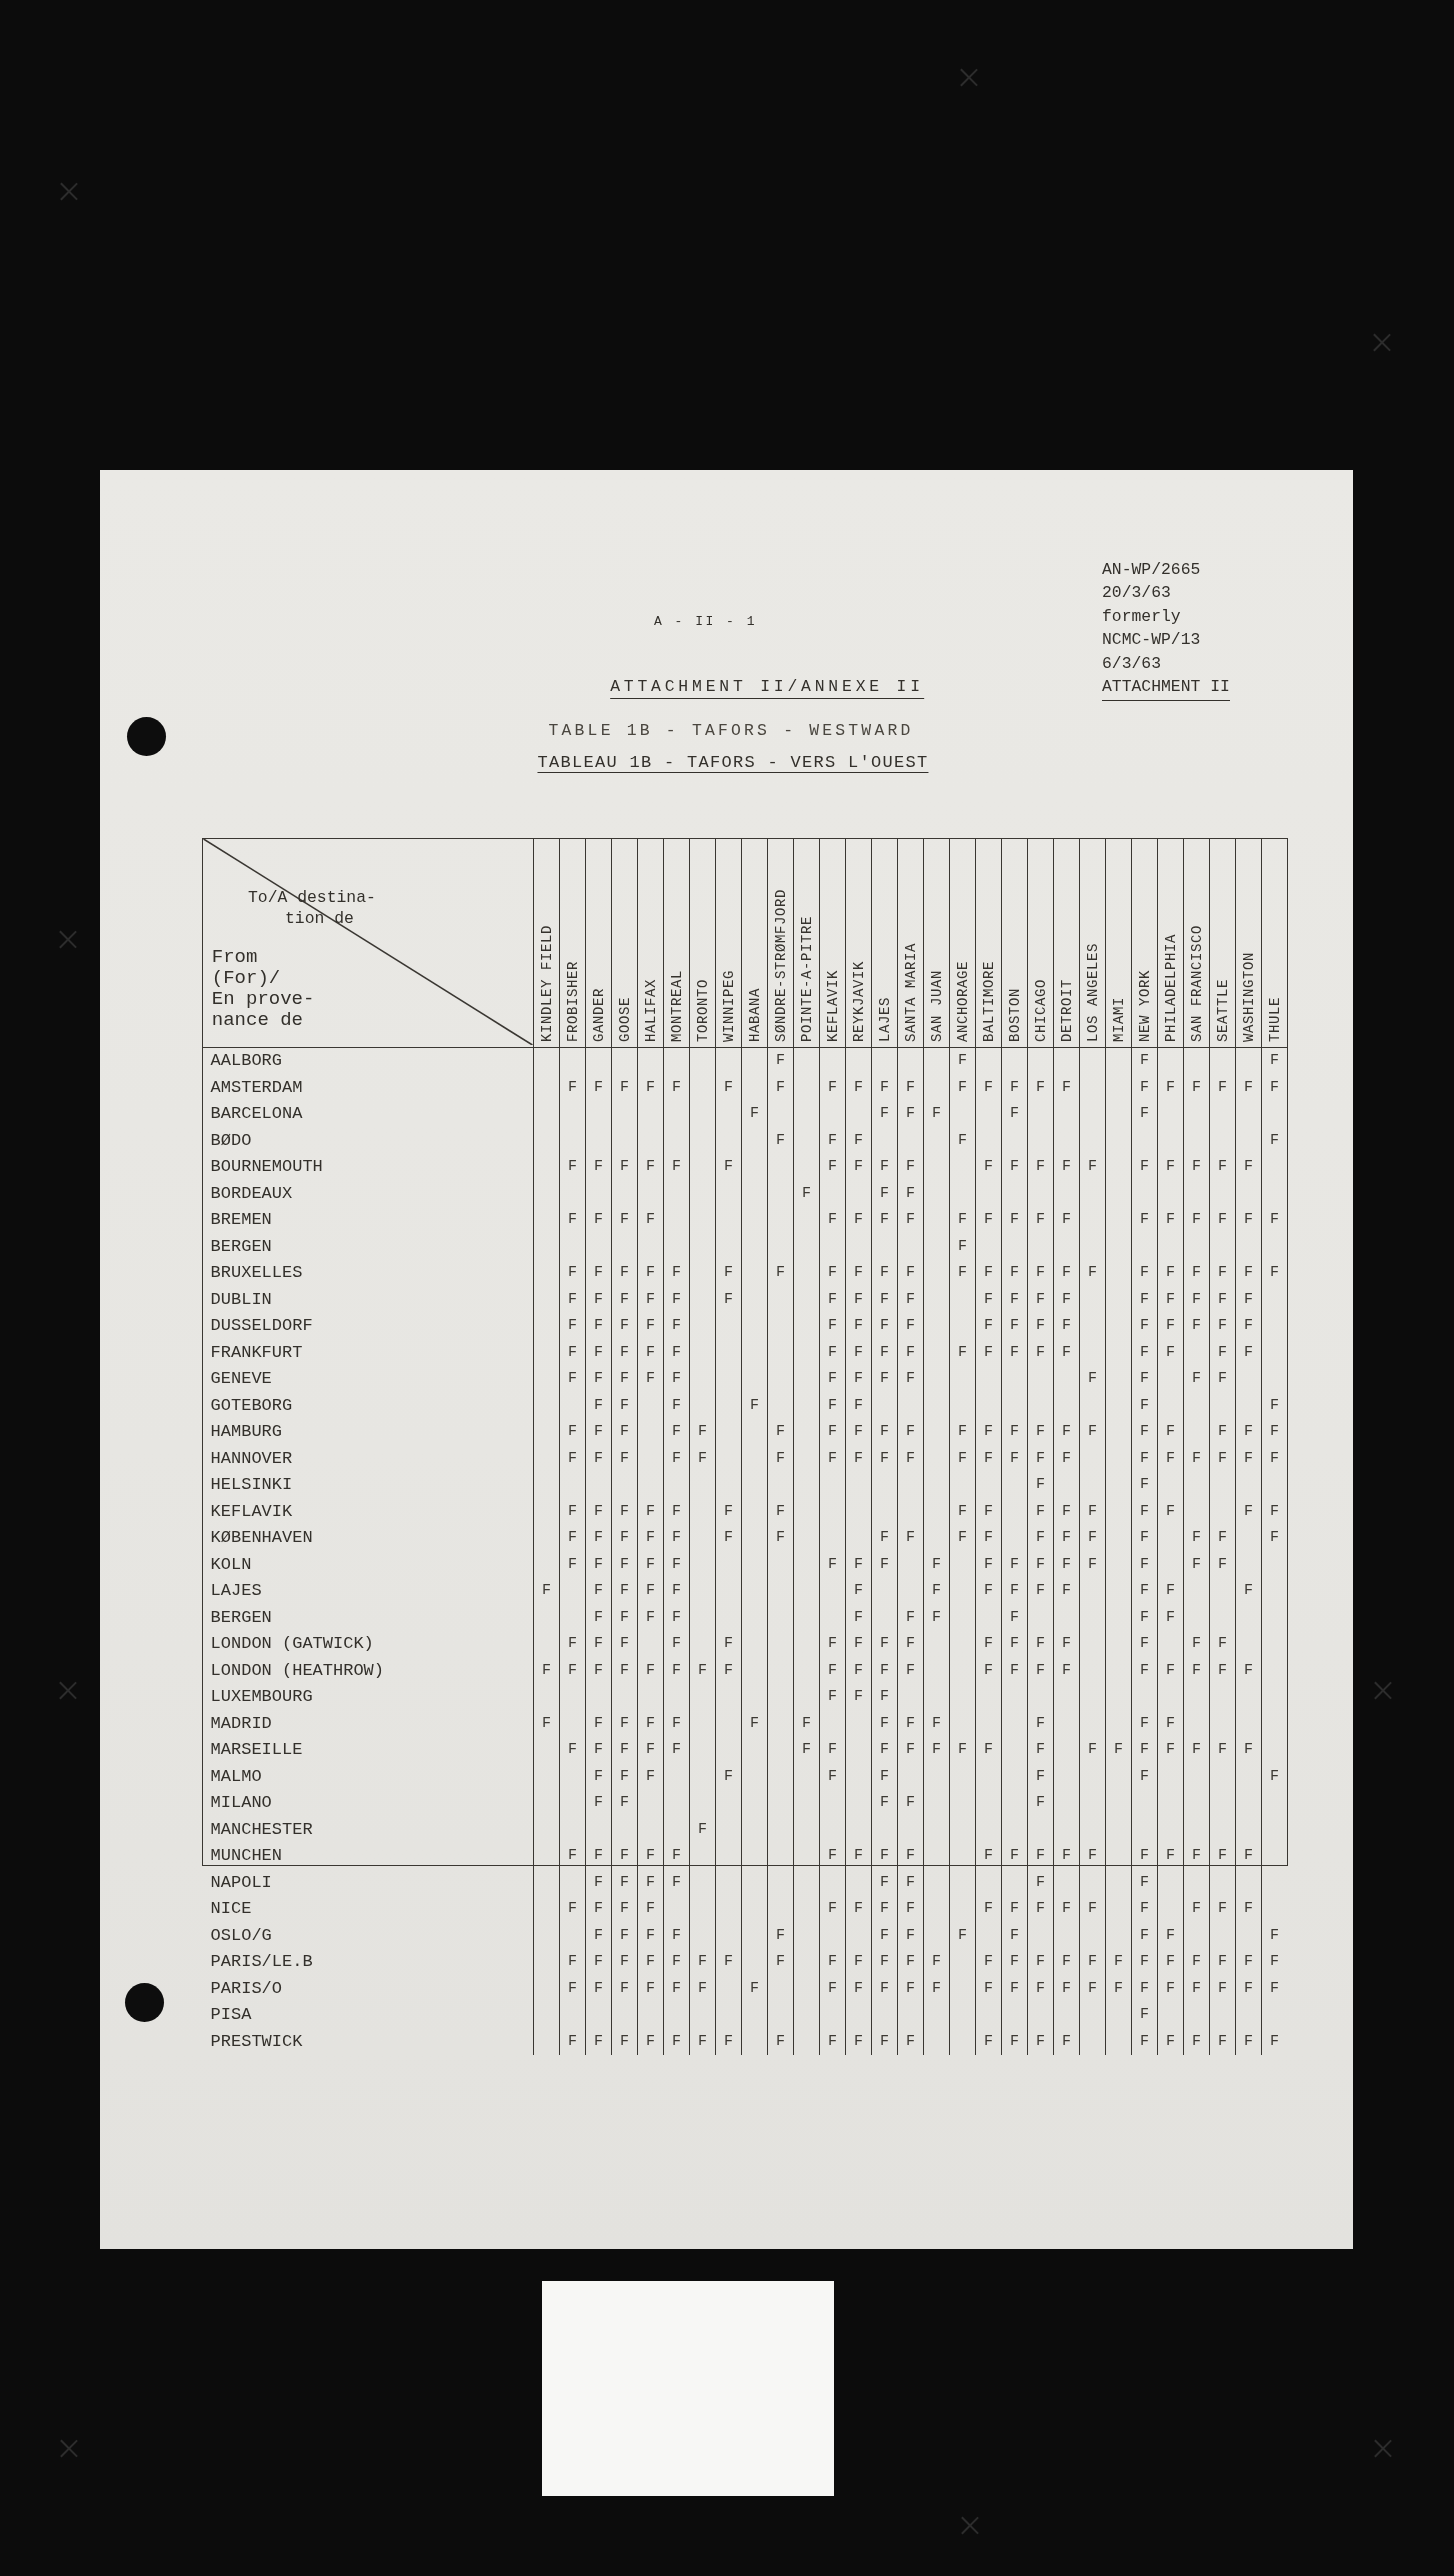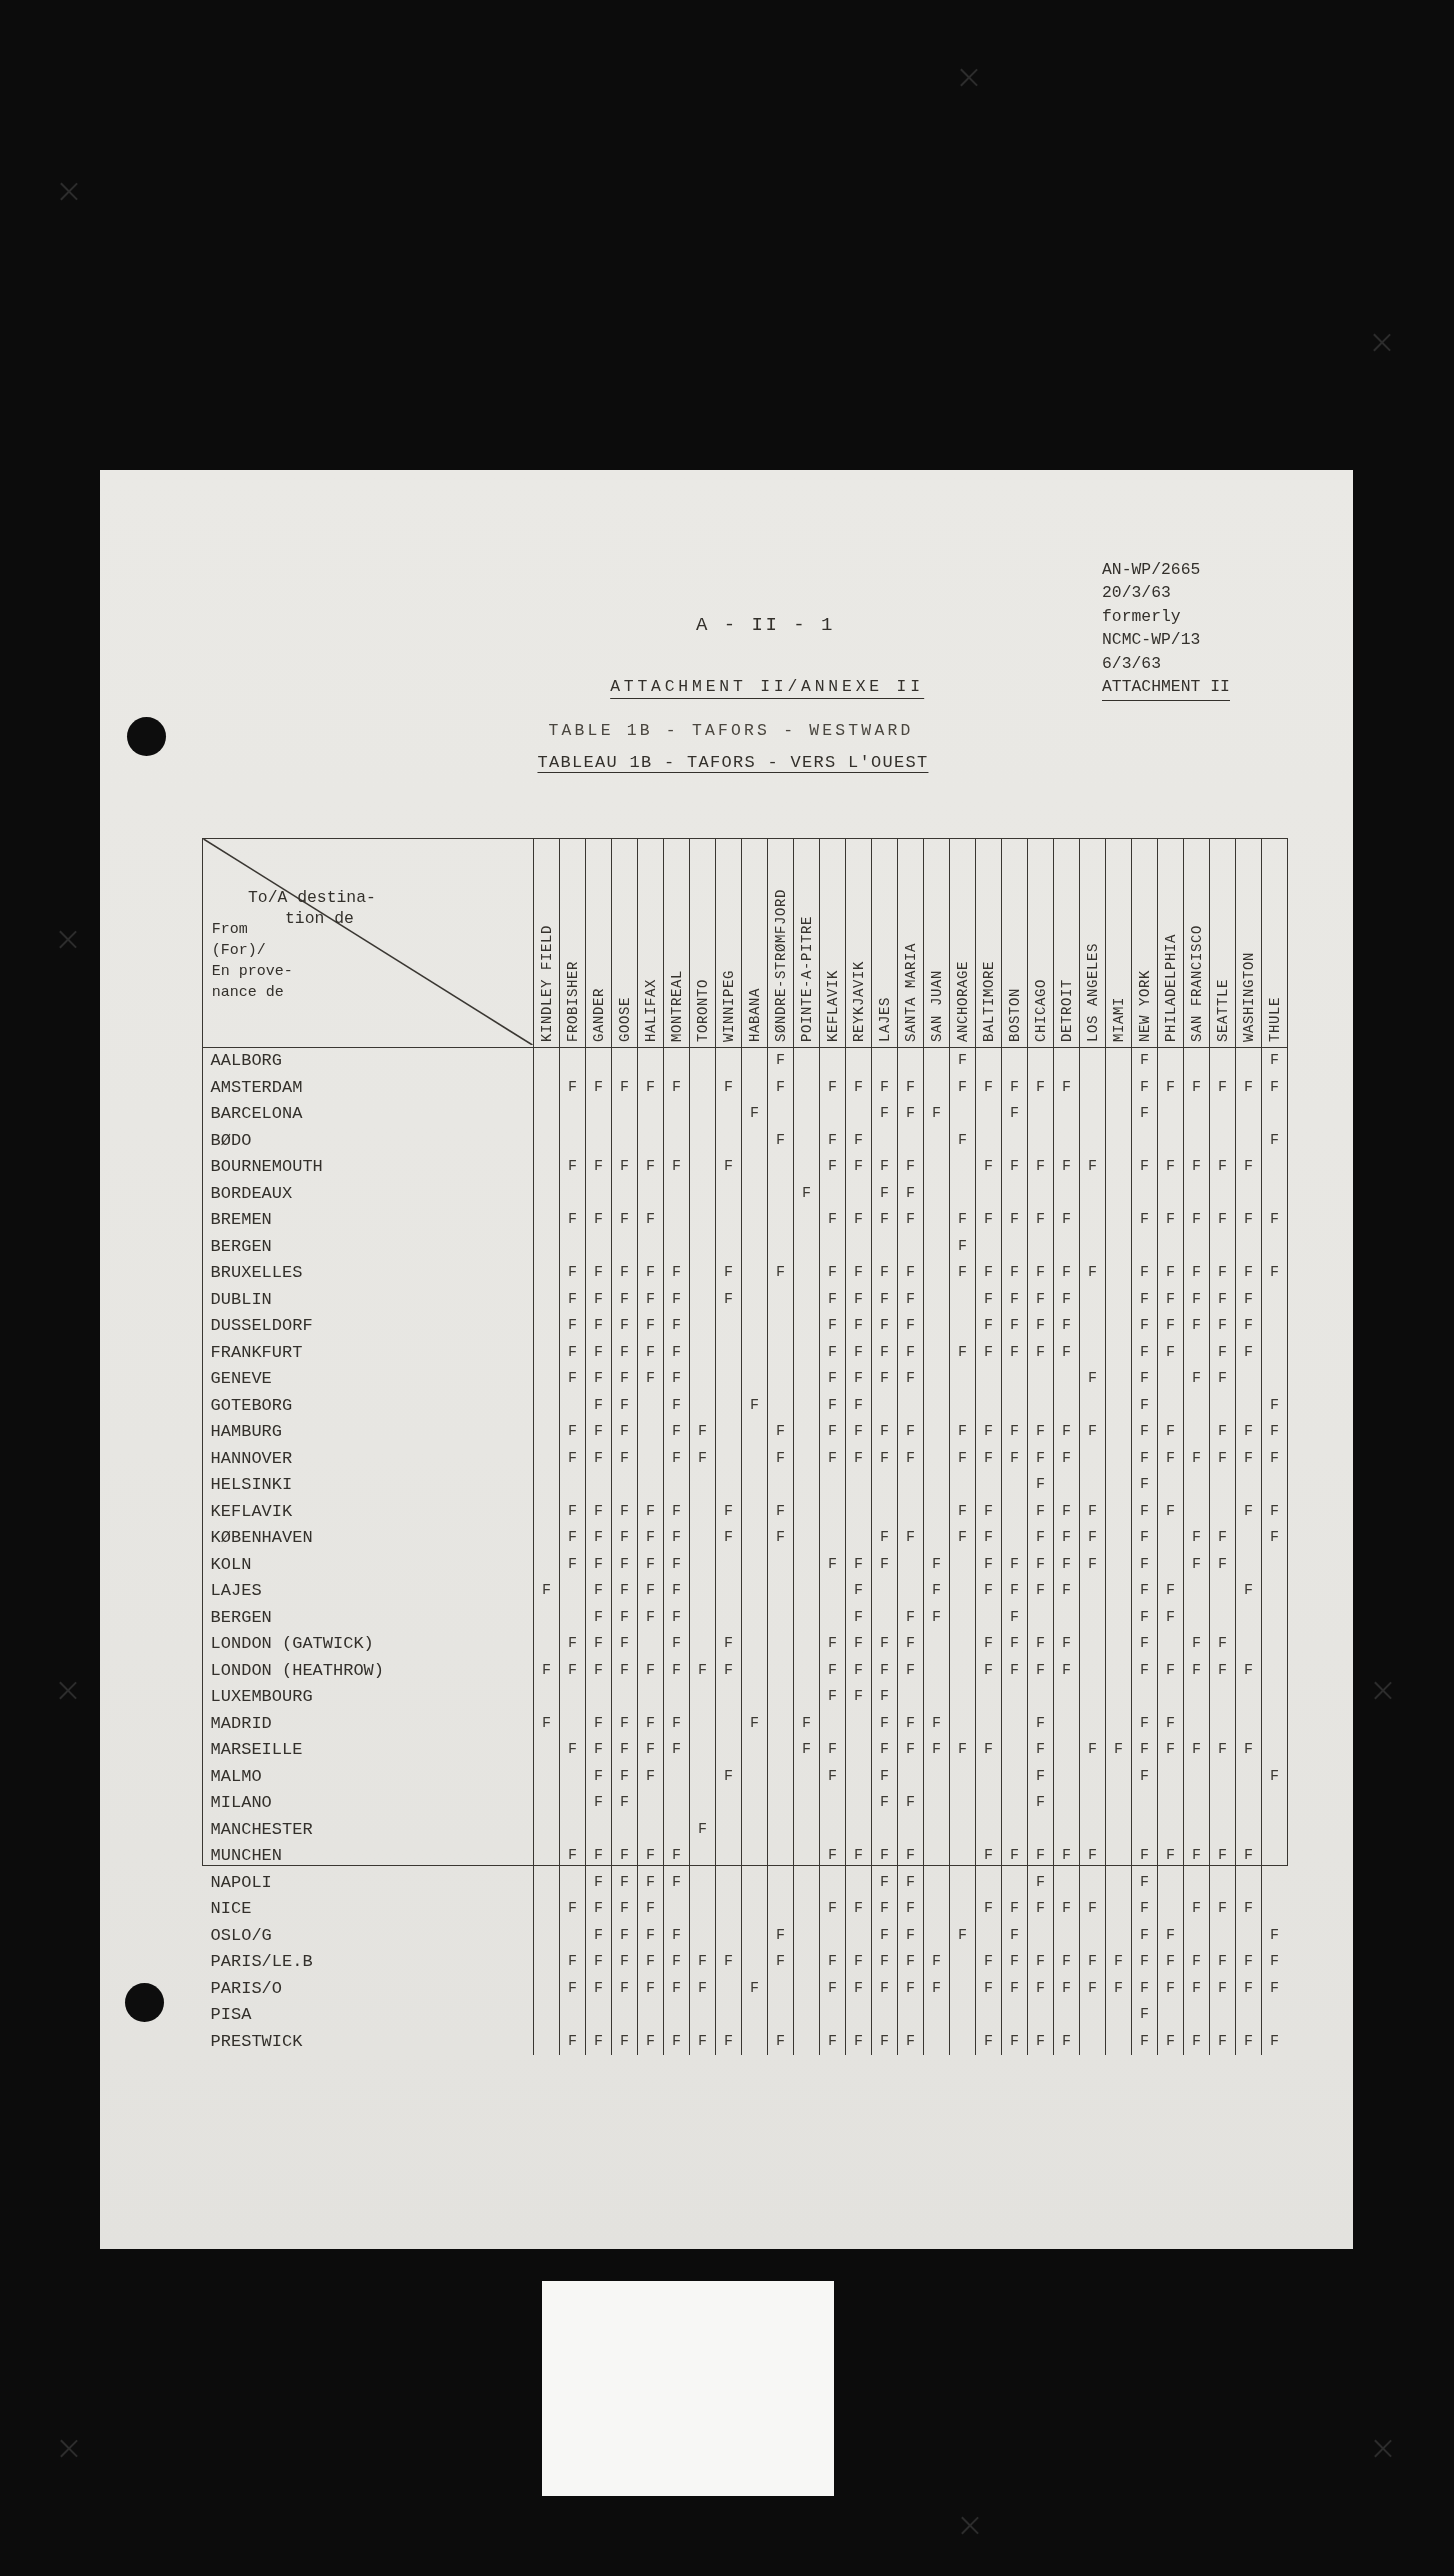--- a/index.html
+++ b/index.html
@@ -20,42 +20,42 @@
   
   .page{
     position:absolute;left:100px;top:470px;width:1253px;height:1779px;
     background:linear-gradient(180deg,#eae9e5 0%,#e7e6e2 55%,#e3e2de 100%);
     color:#33302b;
   }
   .hole{position:absolute;width:39px;height:39px;border-radius:50%;background:#0d0d0d;}
   .hole.h1{left:26.5px;top:247px;}
   .hole.h2{left:25px;top:1513px;}
 
-  .pageno{position:absolute;left:554px;top:144px;font-size:19px;letter-spacing:2.5px;white-space:pre;margin-left:42px;}
+  .pageno{position:absolute;left:554px;top:144px;font-size:13px;letter-spacing:2.5px;white-space:pre;}
   .docref{position:absolute;left:1002px;top:88px;font-size:16.4px;line-height:23.4px;white-space:pre;}
   .docref .u{border-bottom:1.3px solid #33302b;padding-bottom:1.3px;}
 
   .title{position:absolute;white-space:pre;transform:translateX(-50%);font-family:Liberation Mono, monospace;}
   .t1{left:667px;top:207px;font-size:16.4px;letter-spacing:3.8px;border-bottom:1.3px solid #33302b;padding-bottom:1.9px;}
   .t2{left:631px;top:251px;font-size:16.4px;letter-spacing:3.2px;color:#4a463f;}
   .t3{left:633px;top:283px;font-size:17px;letter-spacing:1.3px;border-bottom:1.3px solid #33302b;padding-bottom:0;}
 
   
   :root{--line:#3a3732;}
   .tbl{
     position:absolute;left:102px;top:368px;width:1086px;height:1028px;
     border:1.9px solid var(--line);box-sizing:border-box;
     display:flex;flex-direction:column;
   }
   .thead{display:flex;height:208px;border-bottom:1.9px solid var(--line);flex:none;}
   .corner{width:331px;flex:none;position:relative;border-right:1.9px solid var(--line);box-sizing:border-box;}
   .corner svg{position:absolute;inset:0;}
   .to-label{position:absolute;left:45px;top:48px;font-size:16.4px;line-height:21px;white-space:pre;}
   .to-label div.ind{padding-left:37px;}
-  .from-label{position:absolute;left:8.8px;top:80px;font-size:15px;line-height:21px;white-space:pre;}
+  .from-label{position:absolute;left:8.8px;top:108px;font-size:19px;line-height:21px;white-space:pre;}
   .hcols{flex:1;display:flex;}
   .hcell{
     flex:1;border-right:1.3px solid var(--line);box-sizing:border-box;
     display:flex;align-items:flex-end;justify-content:center;padding-bottom:5px;
   }
   .hcell:last-child{border-right:none;}
   .hcell span{
     writing-mode:vertical-rl;transform:rotate(180deg);
     font-size:14px;letter-spacing:0.6px;white-space:nowrap;color:#35322d;
   }

